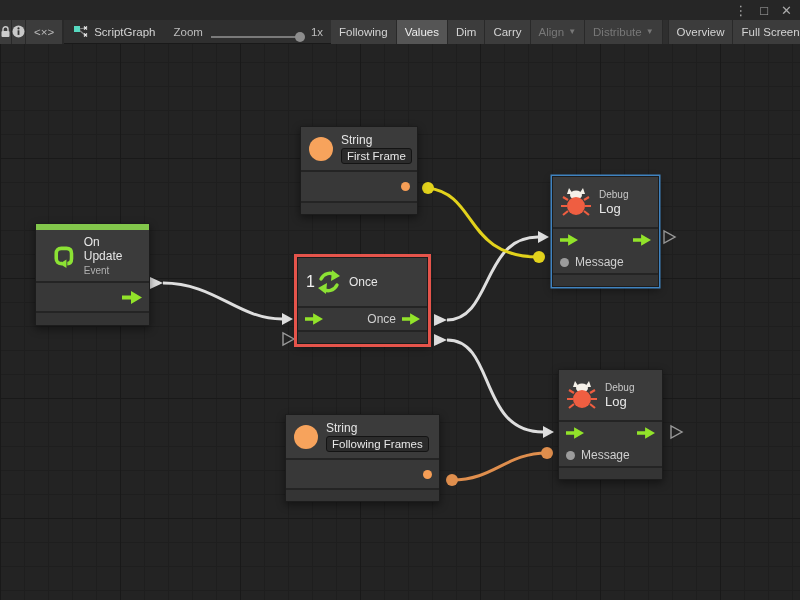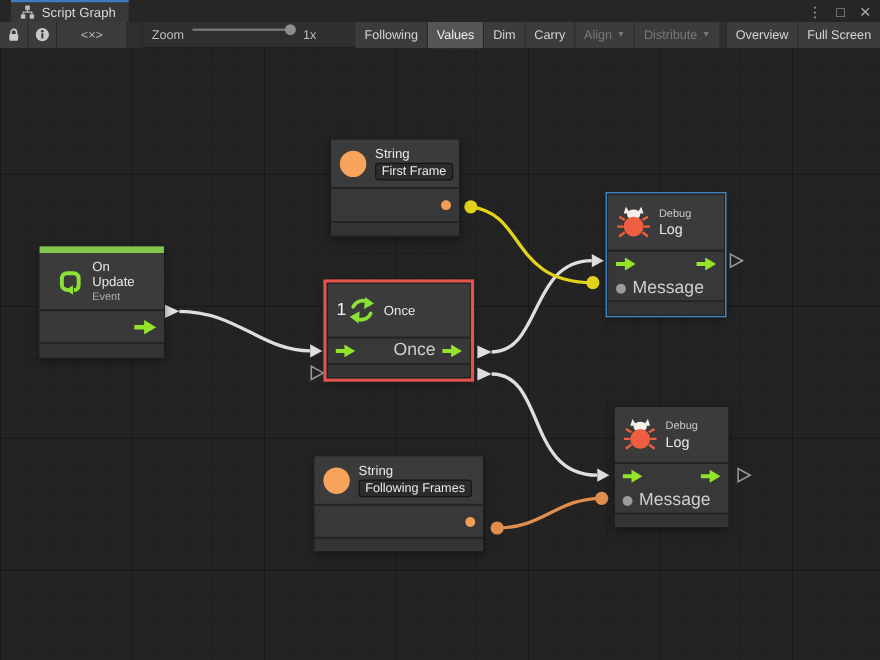--- a/index.html
+++ b/index.html
@@ -18,21 +18,21 @@
   .toolbar { height:24px; background:#2f2f2f; border-bottom:1px solid #191919; display:flex;
              align-items:center; font-size:11.5px; color:#d4d4d4; }
   .tbtn { height:24px; display:flex; align-items:center; justify-content:center; background:#3c3c3c;
           border-right:1px solid #292929; padding:0 8px; white-space:nowrap; }
   .tbtn.icon-btn { width:26px; padding:0; }
   .tbtn.code-btn { width:64px; }
   .tbtn.active { background:#555555; color:#eeeeee; }
   .tbtn.disabled { color:#787878; }
   .tb-gap { width:14px; height:24px; background:#2f2f2f; border-right:1px solid #292929; }
   .breadcrumb { display:flex; align-items:center; gap:6px; padding:0 10px; height:24px; }
-  .zoom-area { display:flex; align-items:flex-start; gap:8px; padding:0 8px; color:#bdbdbd; flex:1; }
+  .zoom-area { display:flex; align-items:flex-end; gap:8px; padding:0 8px; color:#bdbdbd; flex:1; }
   .zoom-track { width:92px; height:2px; background:#7a7a7a; position:relative; }
   .zoom-handle { position:absolute; right:-2px; top:-4px; width:10px; height:10px; border-radius:50%;
                  background:#8d8d8d; }
   .right-buttons { display:flex; height:24px; }
   .caret { font-size:8px; margin-left:4px; }
 
   
   .canvas { position:relative; width:800px; height:556px; background-color:#232323;
     background-image:
       linear-gradient(#191919 1px, transparent 1px),
@@ -54,42 +54,33 @@
   .n-sep { height:2px; background:#242424; }
   .n-title { font-size:12px; color:#e6e6e6; }
   .n-sub { font-size:10px; color:#b0b0b0; margin-top:2px; }
   .n-small { font-size:10px; color:#c9c9c9;text-align:center; }
   .n-big { font-size:13px; color:#e8e8e8; margin-top:1px; }
   .n-value { margin-top:1px; background:#2b2b2b; border:1px solid #141414; border-radius:3px;
              padding:1px 5px; font-size:11.5px; color:#e8e8e8; white-space:nowrap; }
   .n-row { display:flex; align-items:center; background:#383838; padding:0 7px; gap:6px; }
   .n-footer { background:#343434; }
   .spacer { flex:1; }
-  .plabel { font-size:16px; color:#cfcfcf; }
+  .plabel { font-size:12px; color:#cfcfcf; }
   .pill { width:24px; height:24px; border-radius:50%; background:#f7a35c; flex:none; }
   .port-dot { width:9px; height:9px; border-radius:50%; flex:none; }
   .port-dot.orange { background:#f59e56; }
   .port-dot.gray { background:#9c9c9c; }
   .flow-arrow { flex:none; display:flex; }
   .once-icon { display:flex; align-items:center; gap:2px; flex:none; }
   .once-num { font-size:16px; color:#f0f0f0; }
 </style>
 </head>
 <body>
 
 <div class="titlebar">
-  <div class="tab">
-    <svg width="14" height="14" viewBox="0 0 14 14">
-      <rect x="5" y="1" width="4" height="4" fill="#c0c0c0"></rect>
-      <rect x="1" y="9" width="4" height="4" fill="#c0c0c0"></rect>
-      <rect x="9" y="9" width="4" height="4" fill="#c0c0c0"></rect>
-      <path d="M7 5v2M7 7H3v2M7 7h4v2" stroke="#c0c0c0" stroke-width="1" fill="none"></path>
-    </svg>
-    <span>Script Graph</span>
-  </div>
   <div class="win-controls">
     <span>⋮</span>
     <span>□</span>
     <span>✕</span>
   </div>
 </div>
 
 <div class="toolbar">
   <div class="tbtn icon-btn">
     <svg width="11" height="13" viewBox="0 0 11 13">
@@ -101,20 +92,28 @@
     <svg width="13" height="13" viewBox="0 0 13 13">
       <circle cx="6.5" cy="6.5" r="6" fill="#c8c8c8"></circle>
       <circle cx="6.5" cy="3.4" r="1.1" fill="#333333"></circle>
       <rect x="5.6" y="5.3" width="1.8" height="4.6" fill="#333333"></rect>
     </svg>
   </div>
   <div class="tbtn code-btn">
     <span style="color:#bbbbbb;">&lt;×&gt;</span>
   </div>
   <div class="tb-gap"></div>
+  <div class="breadcrumb">
+    <svg width="14" height="14" viewBox="0 0 14 14">
+      <path d="M5 4 L11 3 M5 5 L11 10" stroke="#8a8a8a" stroke-width="1.2"></path>
+      <rect x="0" y="1" width="6" height="6" fill="#57d9c0"></rect>
+      <path d="M10 1.5 l3 3 M13 1.5 l-3 3 M10 8.5 l3 3 M13 8.5 l-3 3" stroke="#e8e8e8" stroke-width="1.3"></path>
+    </svg>
+    <span>ScriptGraph</span>
+  </div>
   <div class="zoom-area">
     <span>Zoom</span>
     <div class="zoom-track">
       <div class="zoom-handle"></div>
     </div>
     <span>1x</span>
   </div>
   <div class="right-buttons">
     <div class="tbtn">Following</div>
     <div class="tbtn active">Values</div>

